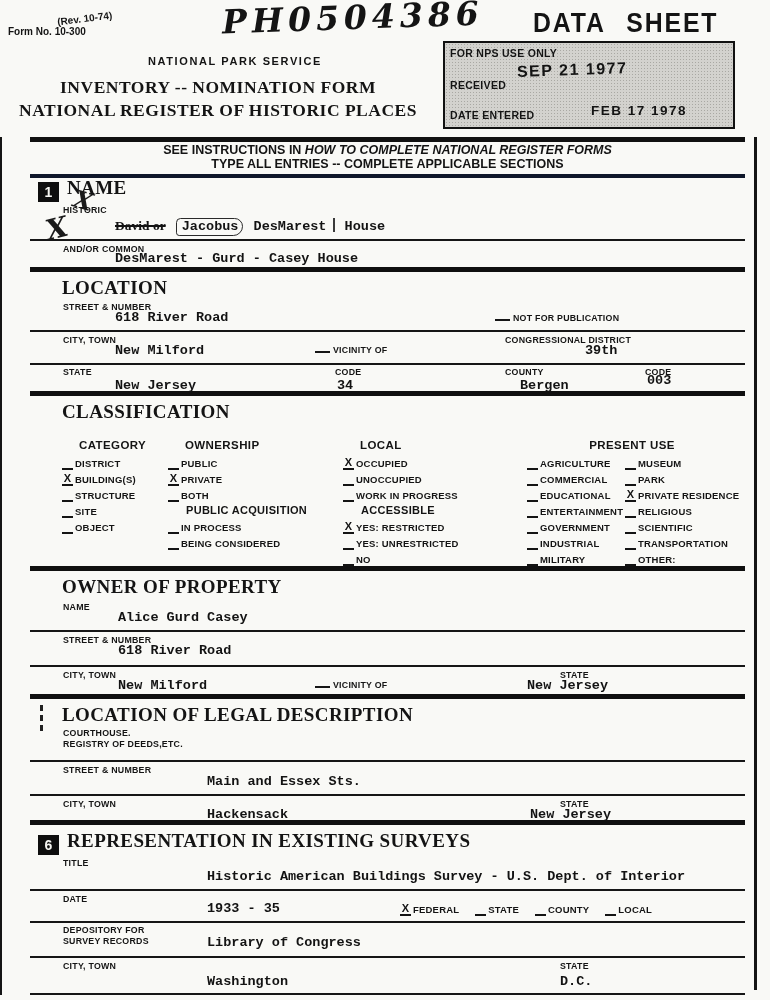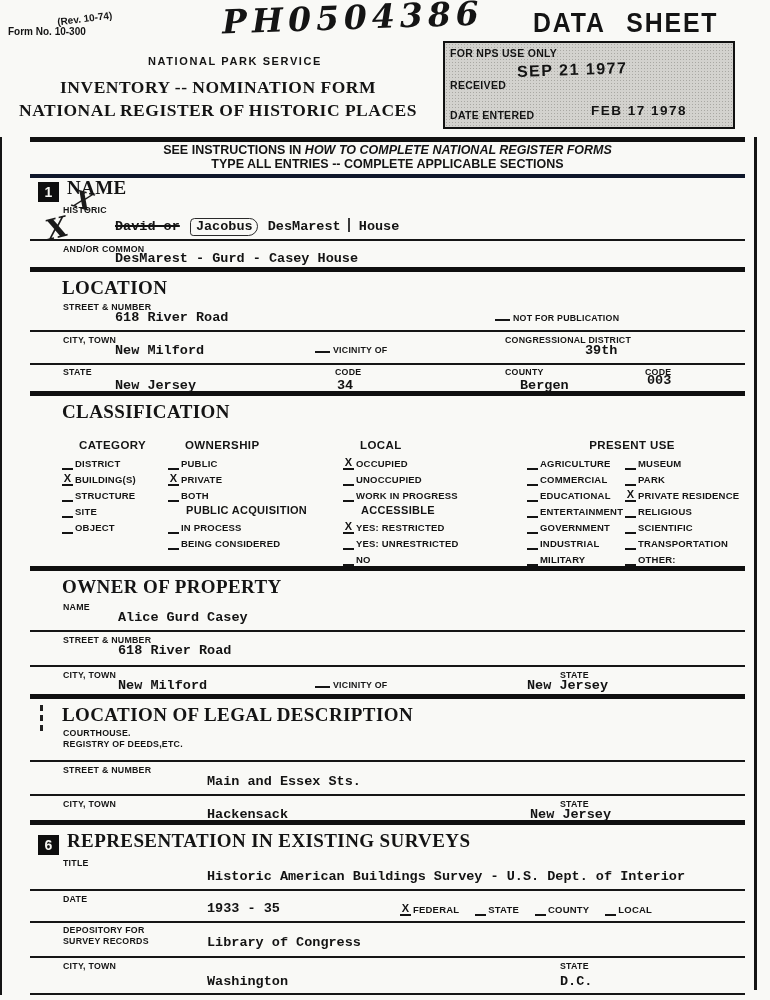--- a/index.html
+++ b/index.html
@@ -35,21 +35,21 @@
   .shead.withnum{padding-left:8px;}
   .shtxt{font:700 19px/22px "Liberation Serif",serif;letter-spacing:.4px;}
   .secnum{display:inline-flex;align-items:center;justify-content:center;width:21px;height:20px;background:#0e0e0e;
           color:#f6f6f2;font:700 14px "Liberation Sans",sans-serif;margin-right:8px;vertical-align:-3px;}
   .row{position:relative;border-bottom:2px solid #161616;}
   .row.last{border-bottom:none;}
   .fl{position:absolute;font:700 8.8px/10px "Liberation Sans",sans-serif;letter-spacing:.25px;white-space:nowrap;}
   .fl2{position:absolute;font:700 8.8px/11px "Liberation Sans",sans-serif;letter-spacing:.25px;white-space:nowrap;}
   .tv{position:absolute;font:700 13.5px/16px "Liberation Mono",monospace;color:#131313;white-space:nowrap;}
   .blank{display:inline-block;width:15px;height:8px;border-bottom:2px solid #161616;margin-right:3px;}
-  .struck{text-decoration:line-through;text-decoration-thickness:2px;}
+  .struck{text-decoration:line-through;text-decoration-thickness:2px;font-family:Liberation Serif, serif;}
   .circled{border:1.8px solid #2a2a2a;border-radius:7px 13px 15px 5px;padding:0 4px 1px 5px;margin:0 2px;}
   .tick{display:inline-block;width:2px;height:14px;background:#3a3a3a;margin:0 1px -2px 7px;}
   
   .grid{position:relative;height:146px;}
   .ckcol{position:absolute;top:0;}
   .ctitle{font:700 11.5px/17px "Liberation Sans",sans-serif;letter-spacing:.4px;padding-left:17px;height:17px;white-space:nowrap;}
   .csub{font:700 11px/16px "Liberation Sans",sans-serif;letter-spacing:.3px;padding-left:18px;height:16px;white-space:nowrap;}
   .ck{height:16px;display:flex;align-items:flex-end;white-space:nowrap;}
   .mark{display:inline-block;width:11px;height:11px;border-bottom:2px solid #141414;text-align:center;
         font:700 11px/10px "Liberation Sans",sans-serif;margin-right:2px;}

